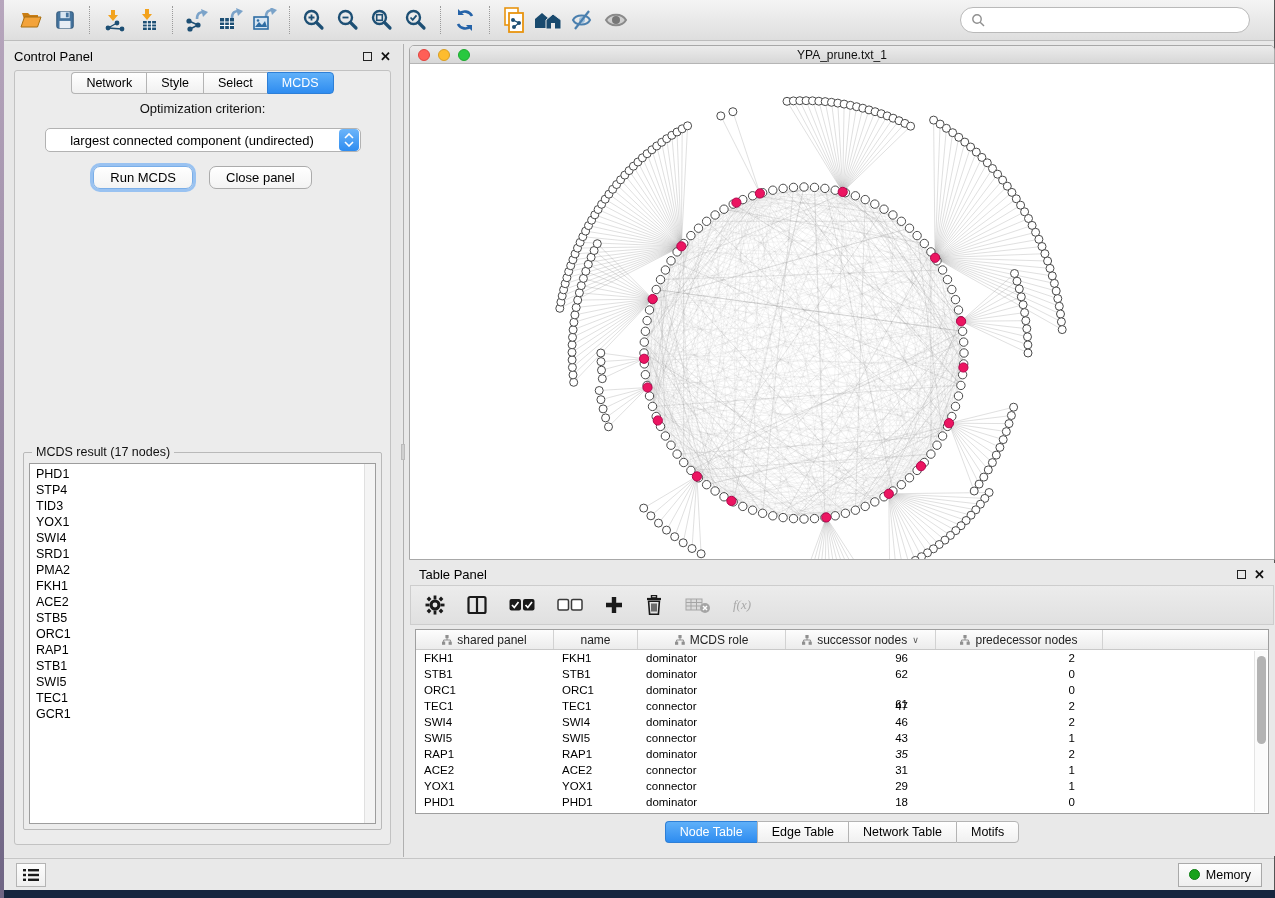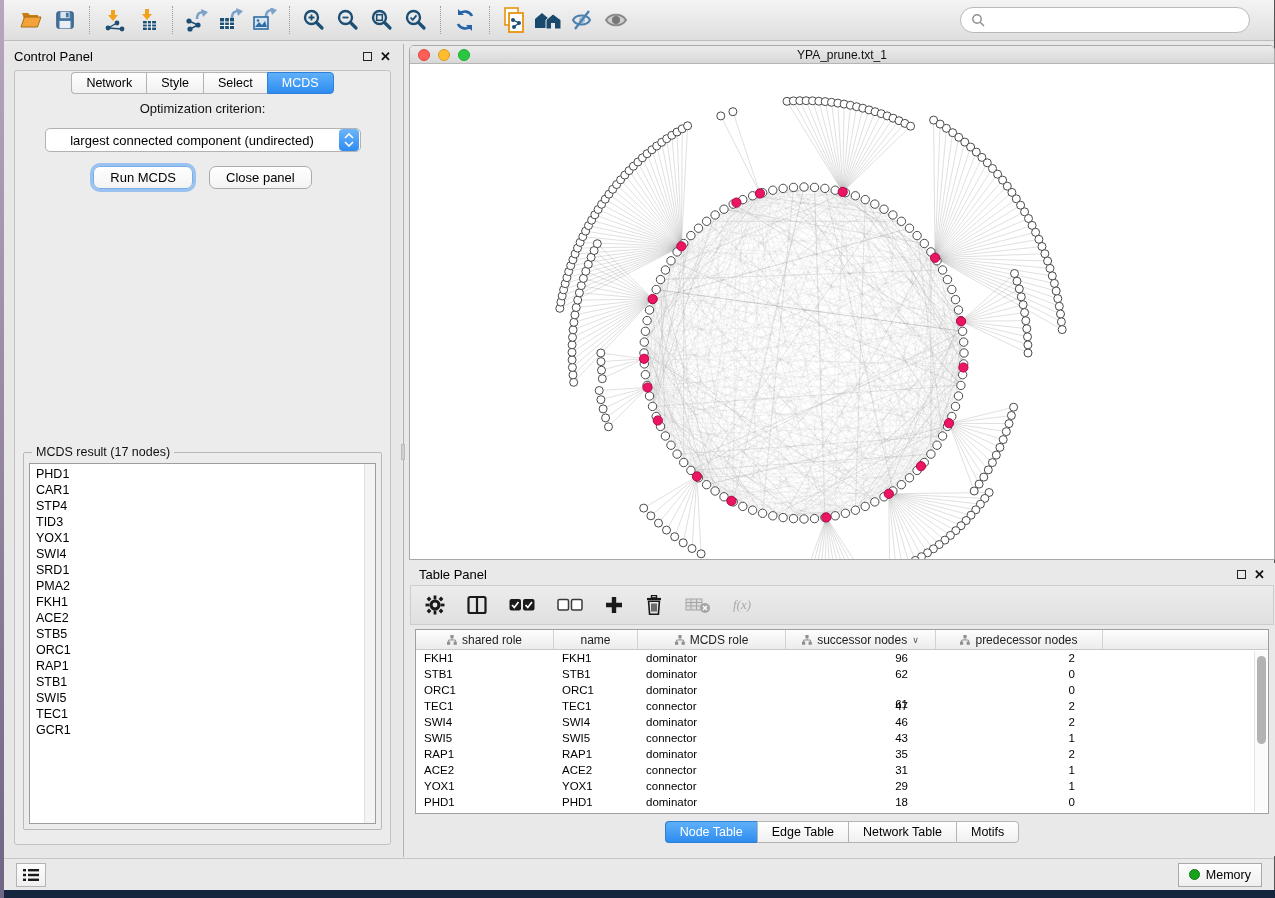--- a/index.html
+++ b/index.html
@@ -291,21 +291,20 @@
       </div>
       <div class="btn-row">
         <button class="pushbtn focused">Run MCDS</button>
         <button class="pushbtn">Close panel</button>
       </div>
       <div class="groupbox">
         <span class="group-legend">MCDS result (17 nodes)</span>
         <div class="listbox">
           <div class="list-items">
               <div class="list-item">PHD1</div>
-              <div class="list-item">CAR1</div>
               <div class="list-item">STP4</div>
               <div class="list-item">TID3</div>
               <div class="list-item">YOX1</div>
               <div class="list-item">SWI4</div>
               <div class="list-item">SRD1</div>
               <div class="list-item">PMA2</div>
               <div class="list-item">FKH1</div>
               <div class="list-item">ACE2</div>
               <div class="list-item">STB5</div>
               <div class="list-item">ORC1</div>
@@ -1454,21 +1453,21 @@
         <div class="thead">
             <div class="th" style="width: 138px;">
               <svg width="10" height="10" viewBox="0 0 10 10" class="col-ic">
                 <g fill="#8f8f8f">
                   <rect x="3.4" y="0" width="3.2" height="3.2"></rect>
                   <rect x="0" y="6.6" width="3.2" height="3.2"></rect>
                   <rect x="6.6" y="6.6" width="3.2" height="3.2"></rect>
                 </g>
                 <path d="M5 3v2M1.6 6.8V5h6.8v1.8" stroke="#8f8f8f" fill="none"></path>
               </svg>
-              <span>shared role</span>
+              <span>shared panel</span>
             </div>
             <div class="th" style="width: 84px;">
               <span>name</span>
             </div>
             <div class="th" style="width: 148px;">
               <svg width="10" height="10" viewBox="0 0 10 10" class="col-ic">
                 <g fill="#8f8f8f">
                   <rect x="3.4" y="0" width="3.2" height="3.2"></rect>
                   <rect x="0" y="6.6" width="3.2" height="3.2"></rect>
                   <rect x="6.6" y="6.6" width="3.2" height="3.2"></rect>
@@ -1542,21 +1541,21 @@
               <div class="td" style="width: 138px;">SWI5</div>
               <div class="td" style="width: 84px;">SWI5</div>
               <div class="td" style="width: 148px;">connector</div>
               <div class="td num" style="width: 150px; padding-right: 28px;">43</div>
               <div class="td num" style="width: 167px; padding-right: 28px;">1</div>
             </div>
             <div class="trow">
               <div class="td" style="width: 138px;">RAP1</div>
               <div class="td" style="width: 84px;">RAP1</div>
               <div class="td" style="width: 148px;">dominator</div>
-              <div class="td num" style="width: 150px; padding-right: 28px;">35</div>
+              <div class="td num" style="width: 150px; padding-right: 28px; font-style: italic;">35</div>
               <div class="td num" style="width: 167px; padding-right: 28px;">2</div>
             </div>
             <div class="trow">
               <div class="td" style="width: 138px;">ACE2</div>
               <div class="td" style="width: 84px;">ACE2</div>
               <div class="td" style="width: 148px;">connector</div>
               <div class="td num" style="width: 150px; padding-right: 28px;">31</div>
               <div class="td num" style="width: 167px; padding-right: 28px;">1</div>
             </div>
             <div class="trow">

